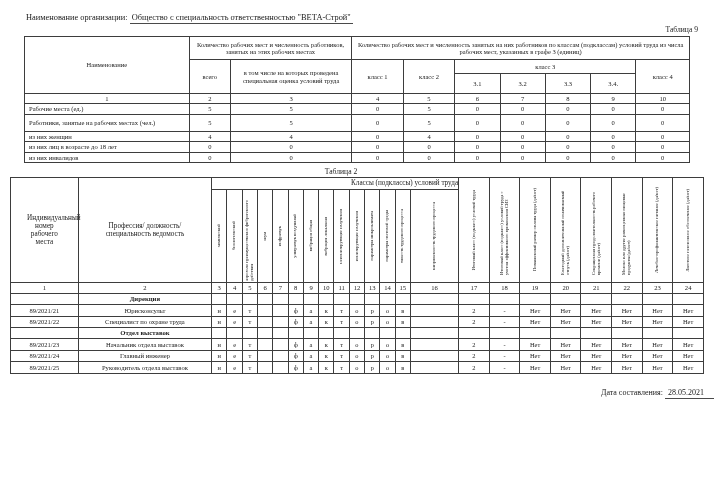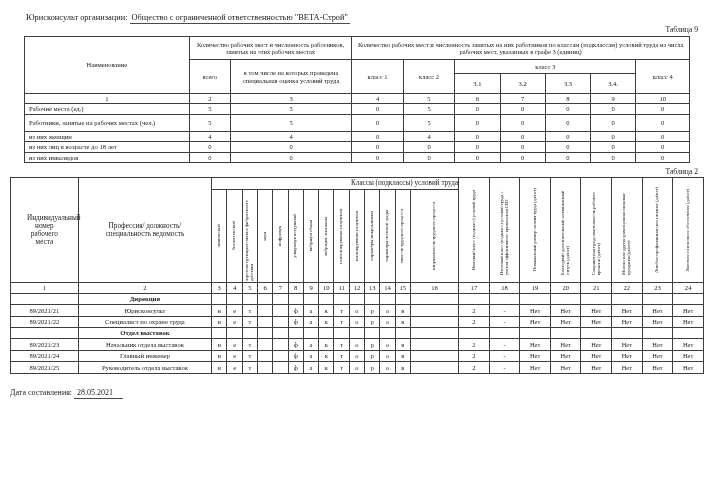--- a/index.html
+++ b/index.html
@@ -43,23 +43,23 @@
     border-bottom: 1px solid #4a4a4a;
     padding: 0 2px 1px 2px;
   }
 
   .table-caption {
     text-align: right;
     font-size: 7.6px;
     margin: 3px 16px 2px 0;
   }
   .table-caption-2 {
-    text-align: right;
+    text-align: center;
     font-size: 7.6px;
-    margin: 4px 16px 1px 0;
+    margin: 4px 32px 1px 0;
   }
 
   
   table {
     border-collapse: collapse;
     table-layout: fixed;
   }
   table td, table th {
     border: 0.8px solid #3d3d3d;
     font-weight: normal;
@@ -127,35 +127,36 @@
     font-size: 6.7px;
   }
   #table2 .datarow td { height: 10.5px; }
   #table2 .prof { font-size: 6.6px; }
   #table2 .num { font-size: 6.5px; }
 
   
   .date-line {
     margin: 14px 0 0 10px;
     font-size: 8px;
+    text-align: right;
   }
   .date-line .underlined {
     border-bottom: 1px solid #4a4a4a;
     padding: 0 10px 1px 3px;
   }
 </style>
 </head>
 <body>
 
 <div class="page">
 
 
   <div class="org-line">
-    <span>Юрисконсульт организации:</span>
-    <span class="underlined">Общество с ограниченной ответственностью "ВЕТА-Строй"</span>
+    <span>Наименование организации:</span>
+    <span class="underlined">Общество с специальность ответственностью "ВЕТА-Строй"</span>
   </div>
 
   <div class="table-caption">Таблица 9</div>
 
   <div class="t1-wrap">
     <table id="table1">
       <colgroup>
         <col style="width:160px">
         <col style="width:40px">
         <col style="width:118px">

